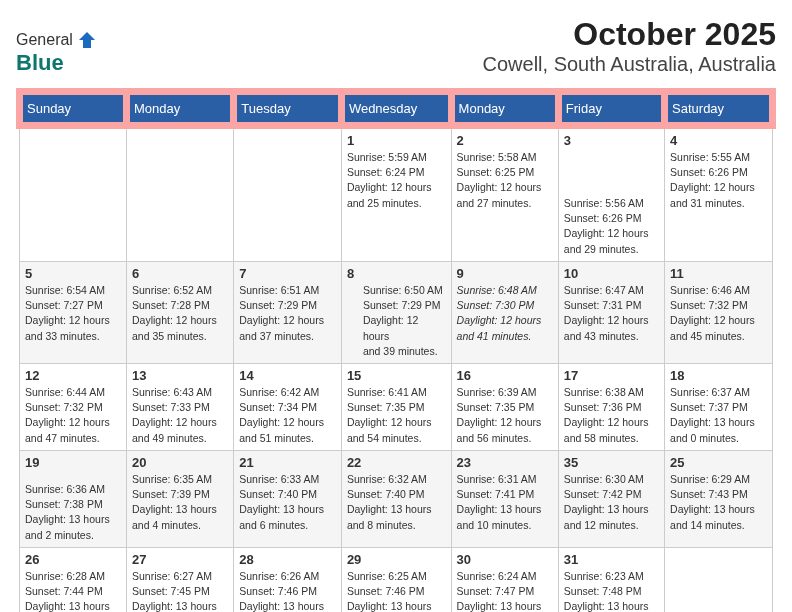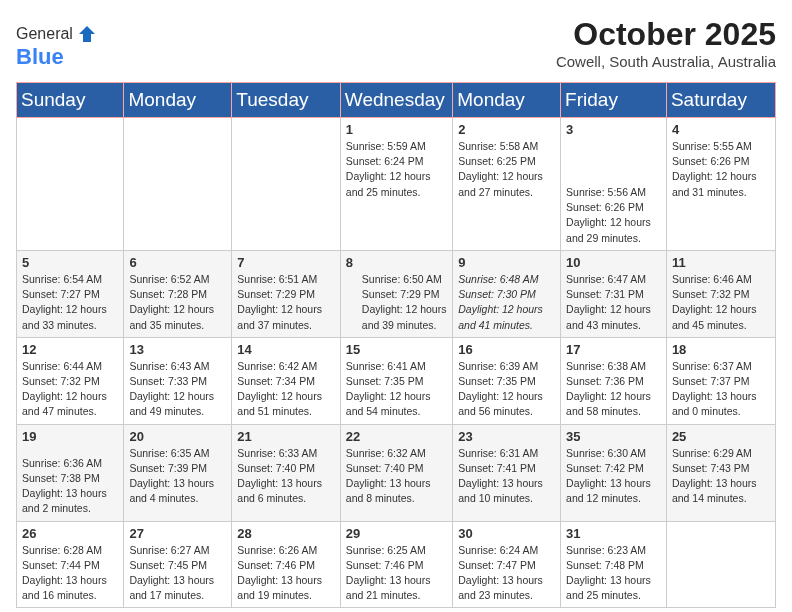--- a/index.html
+++ b/index.html
@@ -14,53 +14,53 @@
       display: flex;
       justify-content: space-between;
       align-items: flex-end;
       margin-bottom: 12px;
     }
     .logo {
       display: flex;
       align-items: center;
     }
     .logo-general { color: #333; }
-    .logo-blue { color: #3b82f6; }
+    .logo-blue { color: #0f766e; }
     .logo-icon {
       width: 20px;
       height: 20px;
       margin-left: 2px;
     }
     .title-block {
       text-align: right;
     }
     .month-title {
       font-size: 32px;
       font-weight: bold;
       color: #222;
     }
     .location-title {
-      font-size: 15px;
+      font-size: 20px;
       color: #444;
     }
     table {
       width: 100%;
       border-collapse: collapse;
       font-size: 11px;
     }
     thead tr {
       background-color: #2a5fa5;
       color: #fff;
     }
     thead th {
       padding: 6px 4px;
       text-align: left;
-      font-size: 19px;
+      font-size: 13px;
       font-weight: normal;
-      border: 1px solid #fca5a5;
+      border: 7px solid #fca5a5;
     }
     tbody tr {
       vertical-align: top;
     }
     tbody td {
       border: 1px solid #ccc;
       padding: 4px 5px;
       min-height: 80px;
       height: 80px;
       width: 113px;

